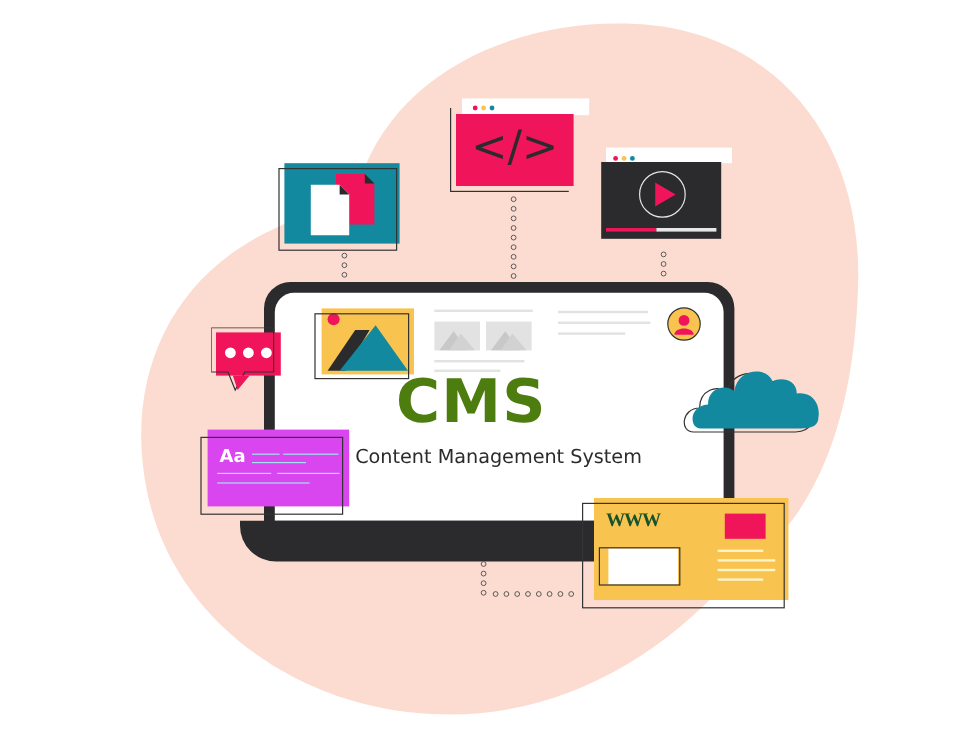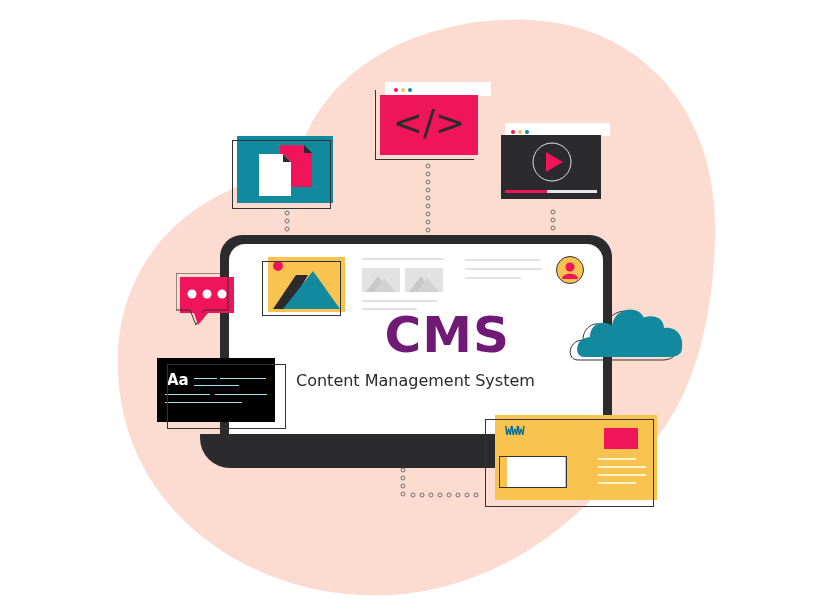--- a/index.html
+++ b/index.html
@@ -46,36 +46,36 @@
 <div class="abs" style="left:465px;top:268px;width:77px;height:2px;background:#e2e2e2;"></div>
 <div class="abs" style="left:465px;top:277px;width:56px;height:2px;background:#e2e2e2;"></div>
 
 <div class="abs" style="left:556px;top:256px;width:28px;height:28px;border-radius:50%;background:#f9c34f;border:1px solid #333;box-sizing:border-box;">
   <svg width="26" height="26" viewBox="0 0 26 26">
       <circle cx="13" cy="10" r="4.5" fill="#f0145a"></circle>
       <path d="M5 22 C5 15, 21 15, 21 22 Z" fill="#f0145a"></path>
     </svg>
 </div>
 
-<div class="abs" style="left:330px;top:305px;width:180px;text-align:right;font-family:'DejaVu Sans',sans-serif;font-weight:bold;font-size:50px;color:#701a75;letter-spacing:1px;line-height:60px;">CMS</div>
+<div class="abs" style="left:330px;top:305px;width:180px;text-align:left;font-family:'DejaVu Sans',sans-serif;font-weight:bold;font-size:50px;color:#4d7c0f;letter-spacing:1px;line-height:60px;">CMS</div>
 <div class="abs" style="left:296px;top:370px;width:252px;text-align:left;font-family:'DejaVu Sans',sans-serif;font-size:16px;color:#2b2a2d;line-height:22px;white-space:nowrap;">Content Management System</div>
 
 <div class="abs" style="left:180px;top:277px;width:54px;height:36px;background:#f0145a;">
   <svg width="54" height="36" viewBox="0 0 54 36">
       <circle cx="12" cy="17" r="4.5" fill="#fff"></circle>
       <circle cx="27" cy="17" r="4.5" fill="#fff"></circle>
       <circle cx="42" cy="17" r="4.5" fill="#fff"></circle>
     </svg>
 </div>
 <svg class="abs" style="left:176px;top:273px" width="60" height="60" viewBox="0 0 60 60">
   <path d="M0 0 H52 V37 H28 L20 52 L14 37 H0 Z" fill="none" stroke="#333" stroke-width="1"></path>
   <polygon points="18,40 32,40 22,52" fill="#f0145a"></polygon>
 </svg>
 
-<div class="abs" style="left:157px;top:358px;width:118px;height:64px;background:#000000;">
+<div class="abs" style="left:173px;top:358px;width:118px;height:64px;background:#d946ef;">
   <div class="abs" style="left:10px;top:13px;font-weight:bold;font-size:15px;color:#fff;font-family:'DejaVu Sans',sans-serif;">Aa</div>
   <div class="abs" style="left:37px;top:20px;width:23px;height:1px;background:#9fe4ee;"></div>
   <div class="abs" style="left:63px;top:20px;width:46px;height:1px;background:#9fe4ee;"></div>
   <div class="abs" style="left:37px;top:27px;width:45px;height:1px;background:#9fe4ee;"></div>
   <div class="abs" style="left:8px;top:36px;width:45px;height:1px;background:#9fe4ee;"></div>
   <div class="abs" style="left:58px;top:36px;width:52px;height:1px;background:#9fe4ee;"></div>
   <div class="abs" style="left:8px;top:44px;width:77px;height:1px;background:#9fe4ee;"></div>
 </div>
 <div class="outline" style="left:167px;top:364px;width:117px;height:63px;"></div>
 
@@ -116,21 +116,21 @@
     <rect x="46" y="55" width="50" height="3" fill="#e6e6e6"></rect>
   </svg>
 </div>
 
 <svg class="abs" style="left:568px;top:300px" width="120" height="70" viewBox="0 0 120 70">
   <path d="M10 60 C -2 60, 0 40, 15 40 C 15 25, 30 20, 38 27 C 40 10, 65 5, 72 20 C 78 15, 92 18, 92 30 C 102 28, 112 38, 108 50 C 108 58, 100 60, 95 60 Z" fill="none" stroke="#333" stroke-width="1"></path>
   <path d="M16 57 C 6 57, 6 38, 22 37 C 22 22, 38 20, 44 26 C 46 8, 70 4, 76 18 C 82 14, 96 16, 96 28 C 108 26, 116 36, 114 48 C 114 56, 106 57, 100 57 Z" fill="#12899f"></path>
 </svg>
 
 <div class="abs" style="left:495px;top:415px;width:162px;height:85px;background:#f9c34f;">
-  <div class="abs" style="left:10px;top:10px;font-weight:bold;font-size:12px;color:#0369a1;font-family:Liberation Mono, monospace;letter-spacing:-1px;">WWW</div>
+  <div class="abs" style="left:10px;top:10px;font-weight:bold;font-size:16px;color:#14532d;font-family:Liberation Serif, serif;letter-spacing:-1px;">WWW</div>
   <div class="abs" style="left:109px;top:13px;width:34px;height:21px;background:#f0145a;"></div>
   <div class="abs" style="left:12px;top:42px;width:58px;height:30px;background:#fff;"></div>
   <div class="abs" style="left:103px;top:43px;width:38px;height:2px;background:#fff3c8;"></div>
   <div class="abs" style="left:103px;top:51px;width:48px;height:2px;background:#fff3c8;"></div>
   <div class="abs" style="left:103px;top:59px;width:48px;height:2px;background:#fff3c8;"></div>
   <div class="abs" style="left:103px;top:67px;width:38px;height:2px;background:#fff3c8;"></div>
 </div>
 <div class="outline" style="left:485px;top:419px;width:167px;height:86px;"></div>
 <div class="outline" style="left:499px;top:456px;width:66px;height:30px;"></div>
 

